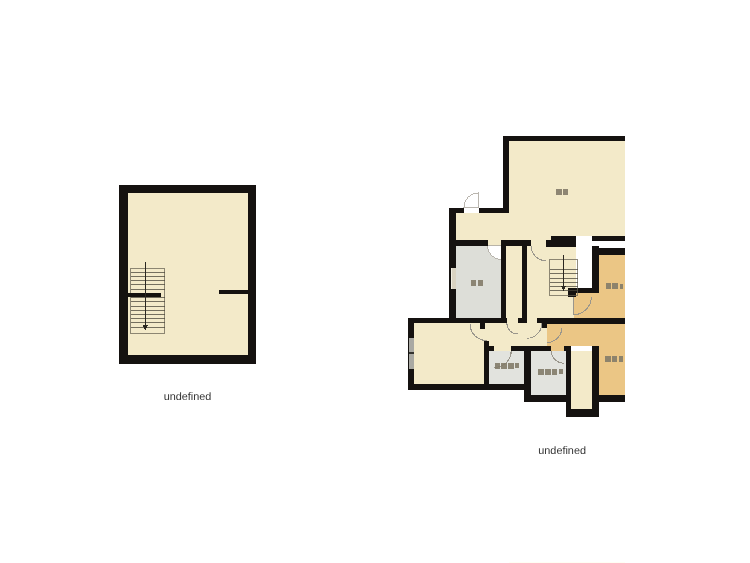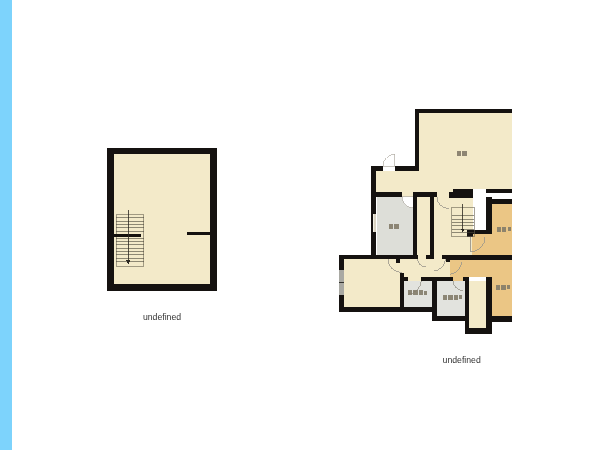--- a/index.html
+++ b/index.html
@@ -1,16 +1,16 @@
 <!DOCTYPE html>
 <html><head>
 <meta charset="utf-8">
 <style>
   html,body{margin:0;padding:0;background:#ffffff;}
-  .page{position:relative;width:500px;height:450px;background:#7dd3fc;overflow:hidden;padding-left:12px;}
+  .page{position:relative;width:500px;height:450px;background:#fef9c3;overflow:hidden;}
   text{font-family:"Liberation Sans",sans-serif;}
 </style>
 </head>
 <body>
 <div class="page">
 <svg width="600" height="450" viewBox="0 0 600 450" shape-rendering="crispEdges">
 
 <rect x="0" y="0" width="600" height="450" fill="#ffffff"></rect>
 
 <rect x="99" y="151" width="102" height="137" fill="#F3EAC9"></rect>

